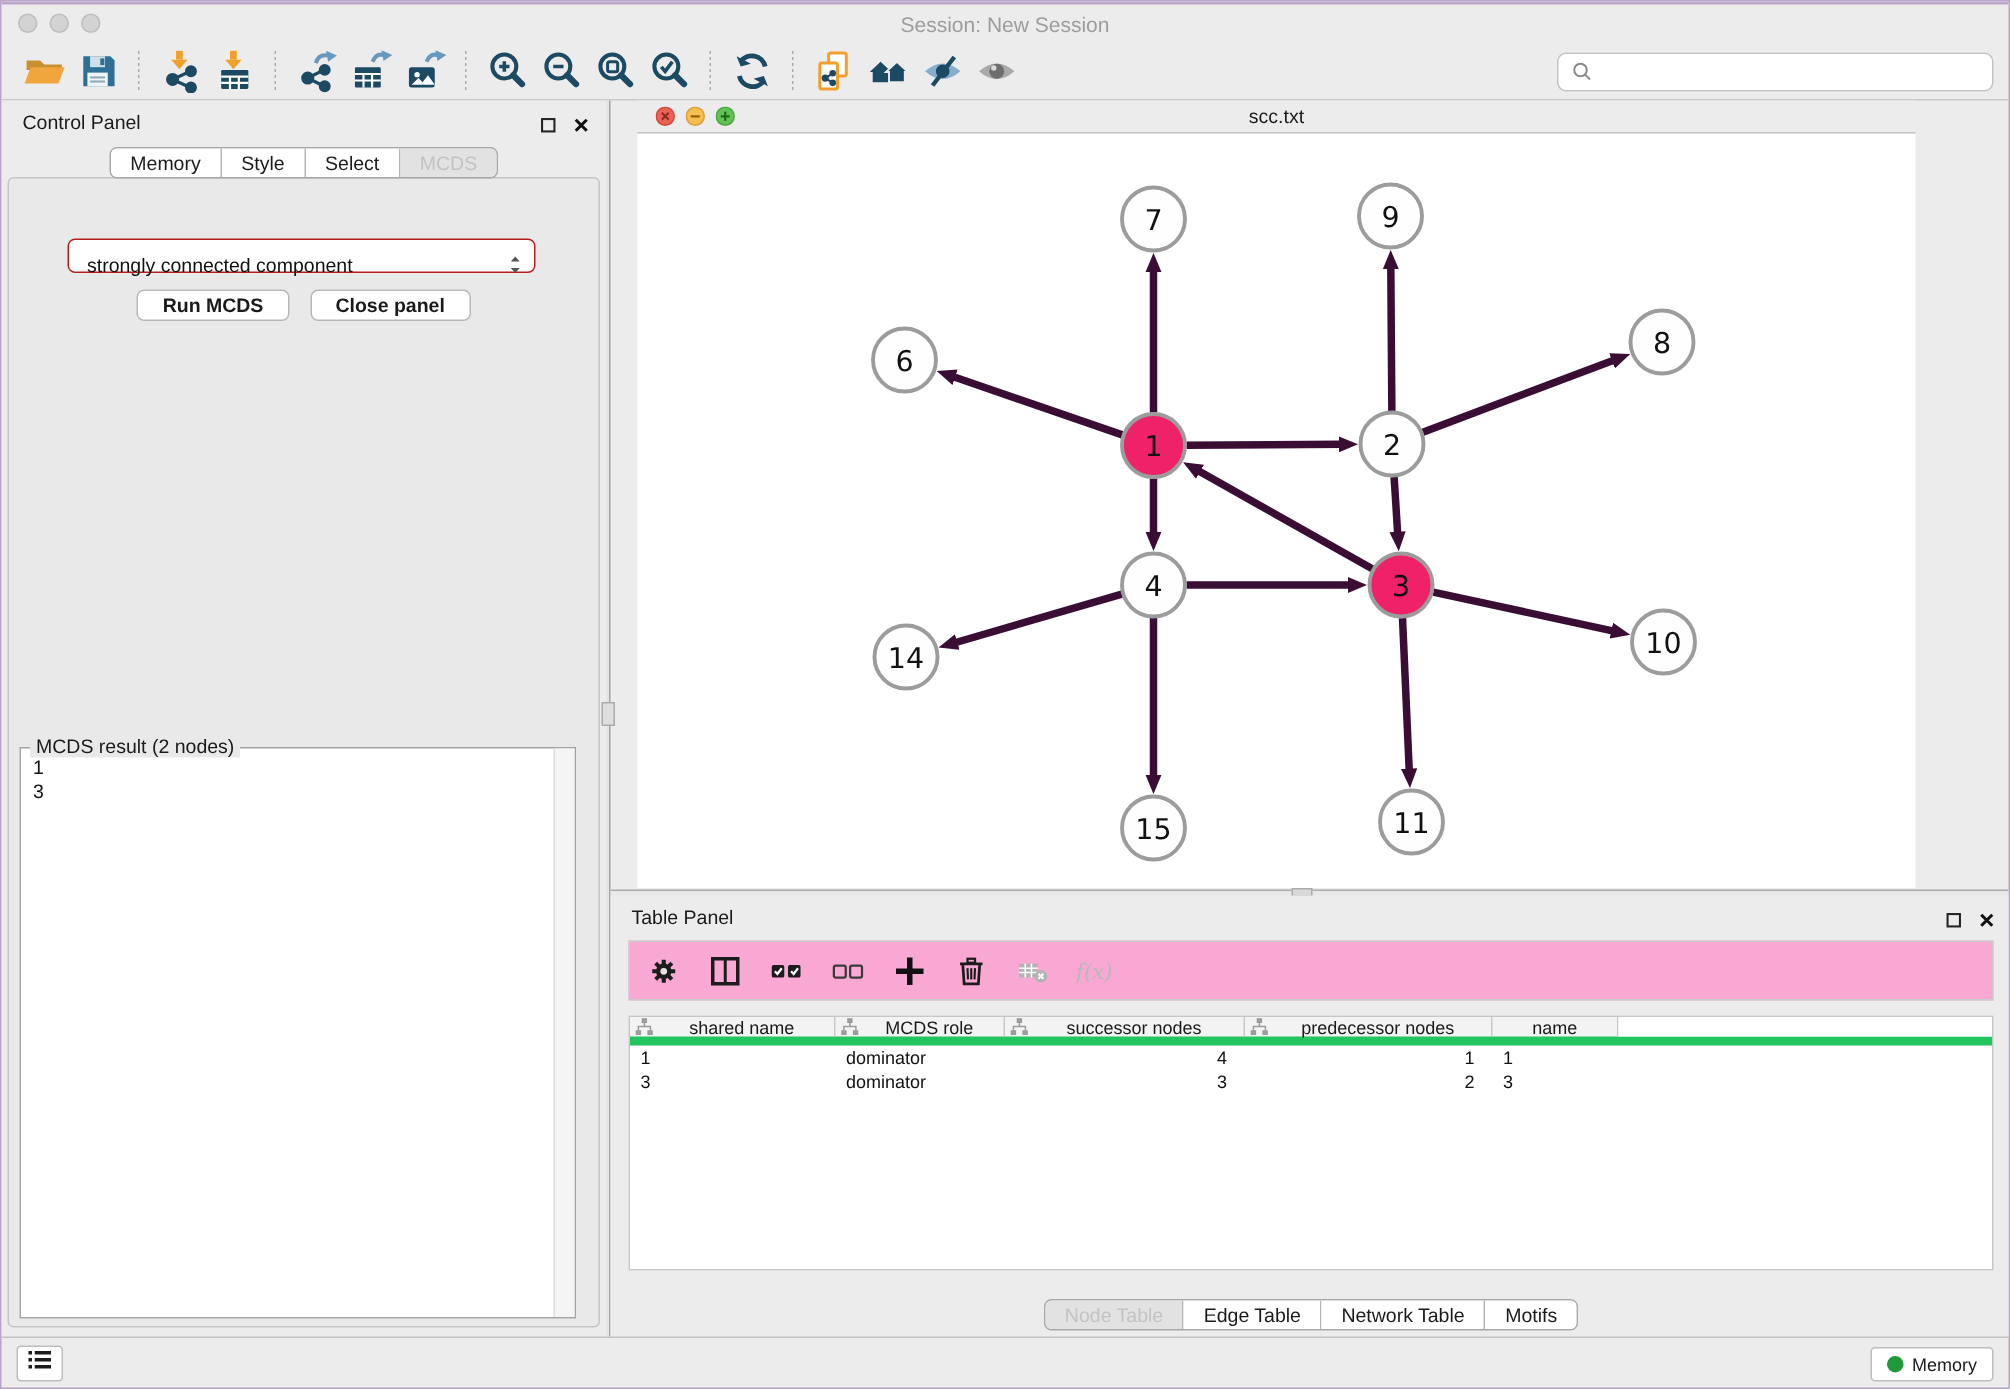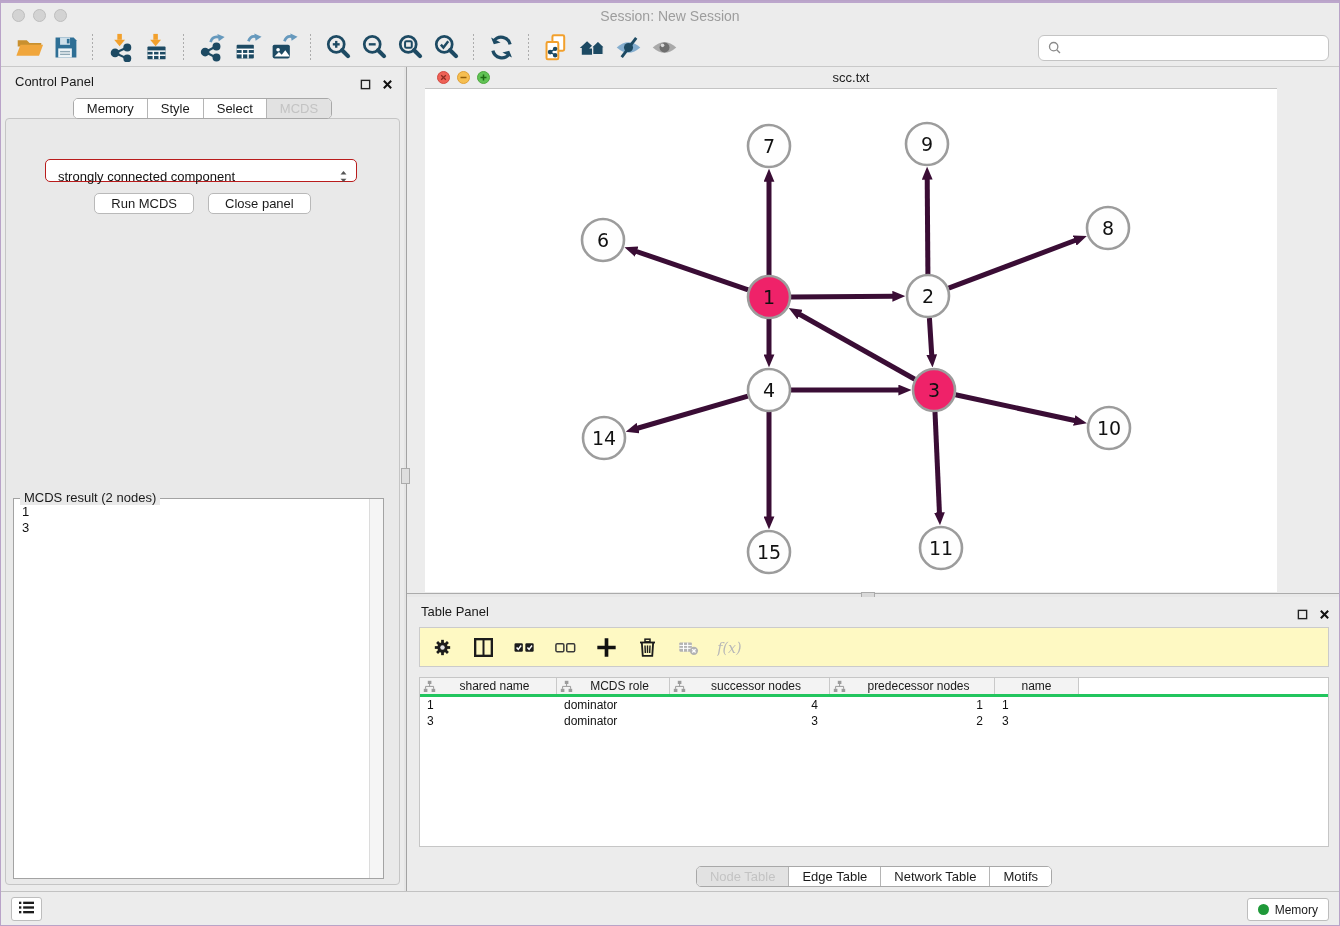--- a/index.html
+++ b/index.html
@@ -41,21 +41,21 @@
   .cp-content { position:absolute; left:4px; right:4px; top:51px; bottom:6px;
     background:#E9E9E9; border:1px solid #C5C5C5; border-radius:4px; }
   .opt-label { margin-top:17px; text-align:center; font-size:13px; color:#1A1A1A; }
   .combo { position:absolute; left:39px; top:40px; width:312px; height:23px; background:#fff;
     border:1px solid #b91c1c; border-radius:5px; display:flex; align-items:center;
     padding:11px 7px 0 12px; font-size:13px; color:#111; }
   .combo-chevrons { margin-left:auto; }
   .combo-chevrons svg { width:11px; height:17px; display:block; }
   .btn-row { position:absolute; top:74px; width:100%; display:flex; justify-content:center; gap:14px; }
   .pbtn { height:21px; background:#fff; border:1px solid #B9B9B9; border-radius:5px;
-    font-size:13px; line-height:19px; padding:0 16px; color:#1A1A1A; }
+    font-size:13px; line-height:19px; padding:0 16px; color:#1A1A1A;font-weight:bold; }
   .result-box { position:absolute; left:7px; top:379px; width:371px; height:381px;
     border:1px solid #A3A3A3; background:#fff; }
   .result-legend { position:absolute; top:-9px; left:6px; background:#E9E9E9; padding:0 4px;
     font-size:13px; color:#1A1A1A; }
   .result-lines { position:absolute; left:0; top:1px; right:15px; bottom:0; padding:4px 8px;
     font-size:13px; line-height:16px; color:#111; }
   .result-scroll { position:absolute; right:0; top:0; bottom:0; width:14px;
     background:#F5F5F5; border-left:1px solid #DCDCDC; }
   
   #v-splitter { position:absolute; left:403px; top:66px; width:3px; height:824px;
@@ -70,26 +70,26 @@
   #network-window { position:absolute; left:424px; top:66px; width:852px; height:526px; }
   .net-titlebar { height:22px; background:#ECECEC; border-bottom:1px solid #C4C4C4; position:relative; }
   .net-lights { position:absolute; left:12px; top:4px; display:flex; gap:7px; }
   .net-lights svg { width:13px; height:13px; display:block; }
   .net-title { text-align:center; font-size:13px; line-height:22px; color:#1A1A1A; }
   .net-canvas { height:503px; background:#FFFFFF; }
   .net-canvas svg { display:block; }
   
   #table-panel { position:absolute; left:406px; top:596px; width:934px; height:294px; background:#ECECEC; }
   .tp-toolbar { position:absolute; left:12px; right:12px; top:30px; height:40px;
-    background:#fef9c3; border:1px solid #CBCBCB; display:flex; align-items:center; padding:0 8px; gap:13px; }
+    background:#f9a8d4; border:1px solid #CBCBCB; display:flex; align-items:center; padding:0 8px; gap:13px; }
   .tp-btn { width:28px; height:28px; display:flex; align-items:center; justify-content:center; }
   .tp-btn svg { width:25px; height:25px; }
   .tp-table { position:absolute; left:12px; right:12px; top:80px; height:170px;
     background:#fff; border:1px solid #C6C6C6; overflow:hidden; }
-  .thead { display:flex; height:19px; background:#F3F3F3; border-bottom:3px solid #22c55e; }
+  .thead { display:flex; height:19px; background:#F3F3F3; border-bottom:6px solid #22c55e; }
   .th { display:flex; align-items:center; border-right:1px solid #C9C9C9; font-size:12px; color:#1A1A1A; padding:0 3px; }
   .th .hlabel { flex:1; text-align:center; }
   .th .hicon { display:flex; }
   .th .hicon svg { width:13px; height:13px; }
   .th-filler { flex:1; background:#fff; }
   .trow { display:flex; height:16px; font-size:12px; color:#111; align-items:center; }
   .tcell { padding:0 7px; overflow:hidden; white-space:nowrap; }
   #tp-tabs-wrap { position:absolute; left:0; right:0; bottom:4px; display:flex; justify-content:center; }
   
   #statusbar { position:absolute; left:0; top:890px; width:100%; height:35px; border-top:1px solid #C2C2C2; }

